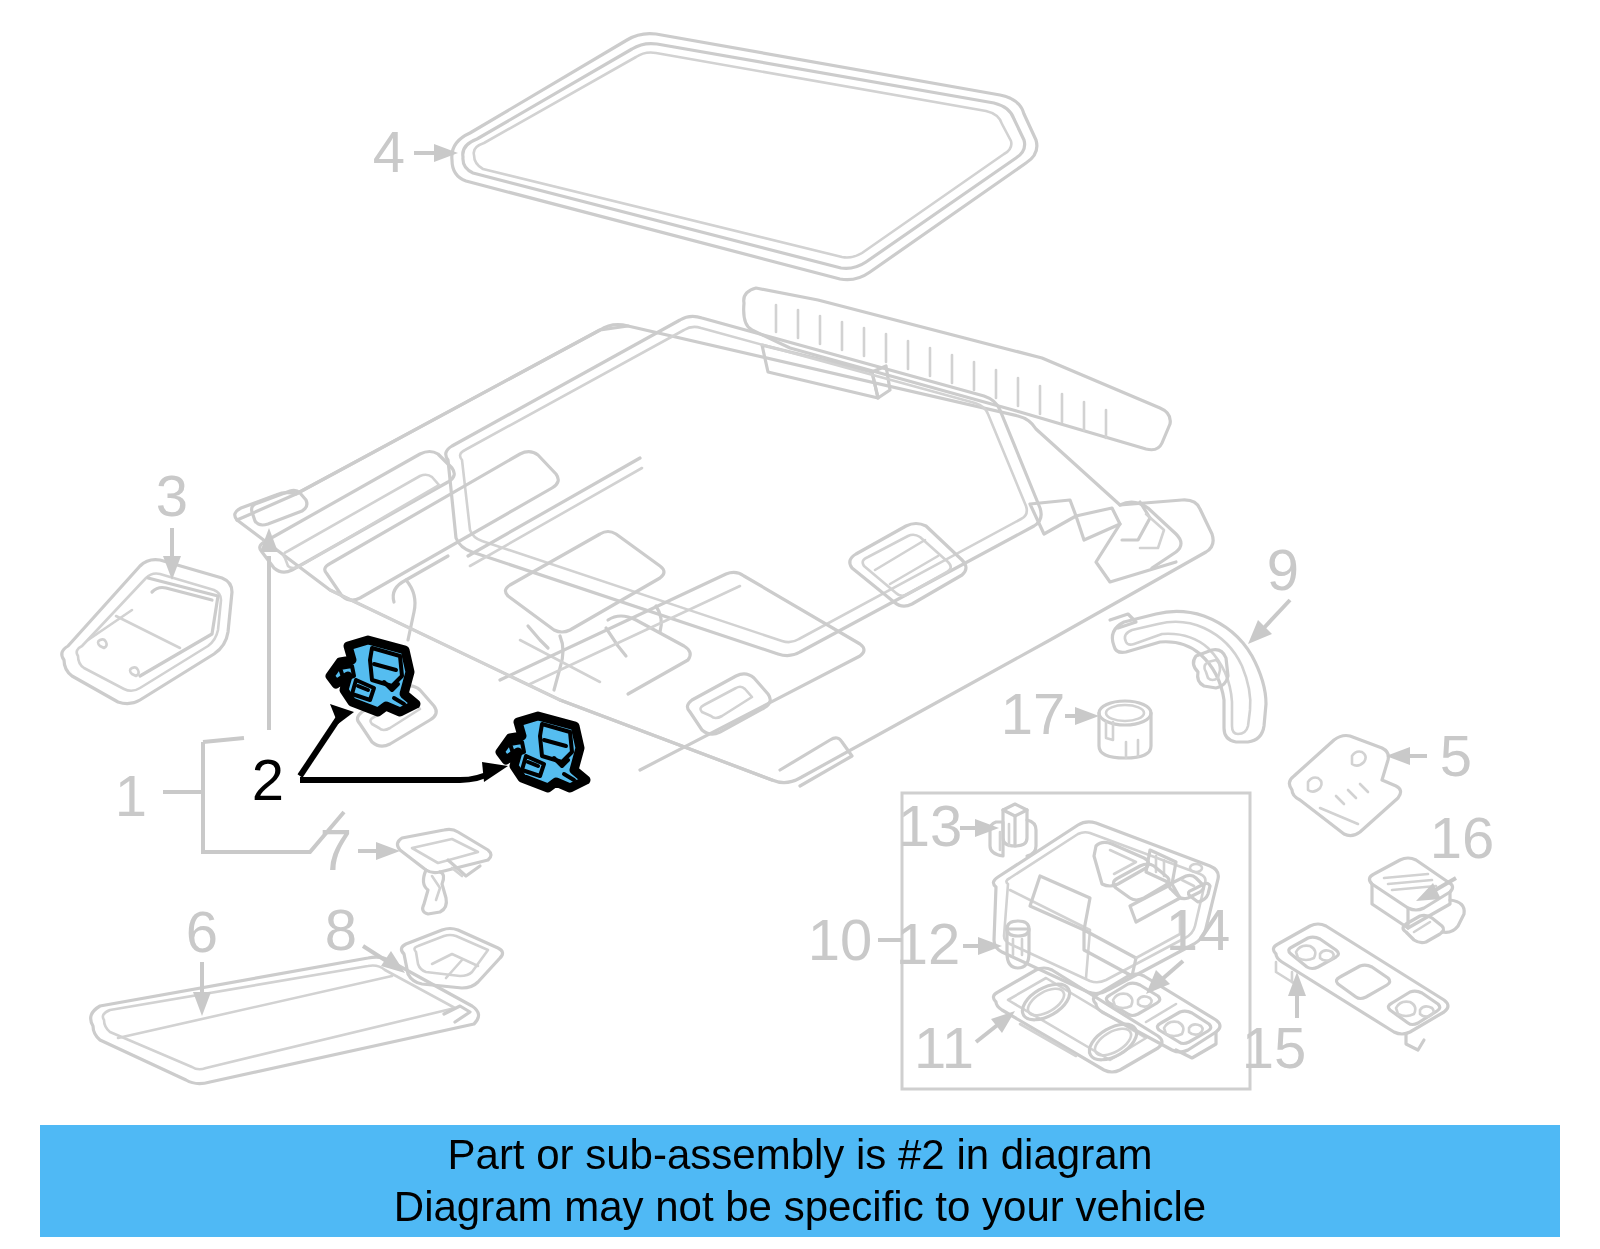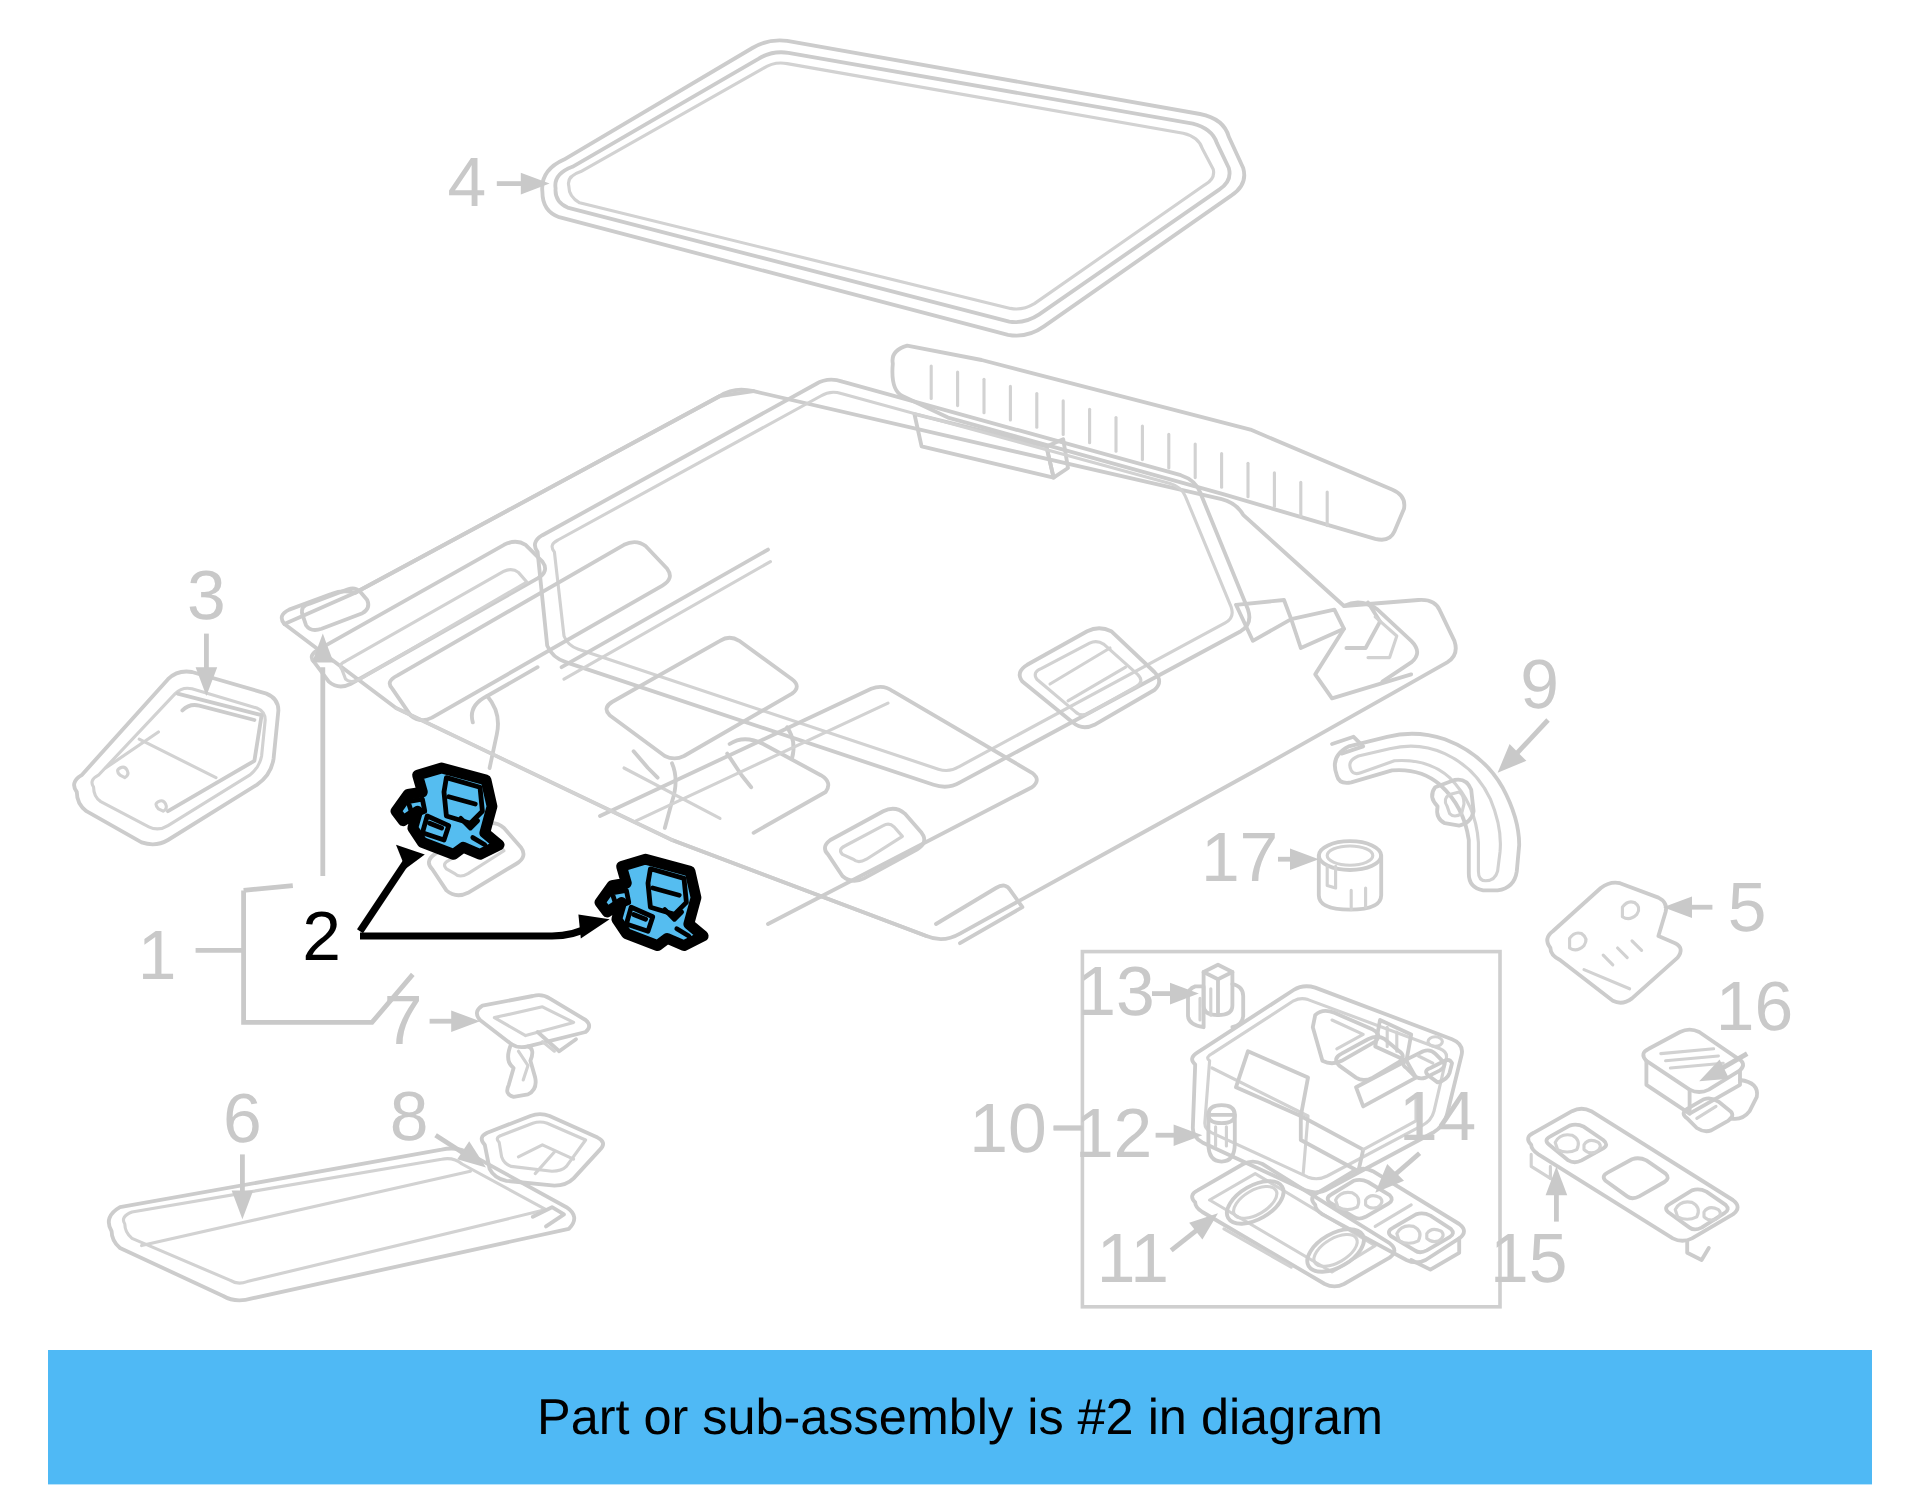--- a/index.html
+++ b/index.html
@@ -460,15 +460,16 @@
     <text class="lbl" x="930" y="846" text-anchor="middle">13</text>
     <text class="lbl" x="1198" y="950" text-anchor="middle">14</text>
     <text class="lbl" x="1274" y="1068" text-anchor="middle">15</text>
     <text class="lbl" x="1462" y="858" text-anchor="middle">16</text>
     <text class="lbl" x="1033" y="734" text-anchor="middle">17</text>
 
   </svg>
 
   <div id="banner" style="background: rgb(79, 185, 245); color: rgb(0, 0, 0);">
     <div>Part or sub-assembly is #2 in diagram</div>
+    <div>Diagram may not be specific to your vehicle</div>
   </div>
 
 </div>
 
 </body></html>

